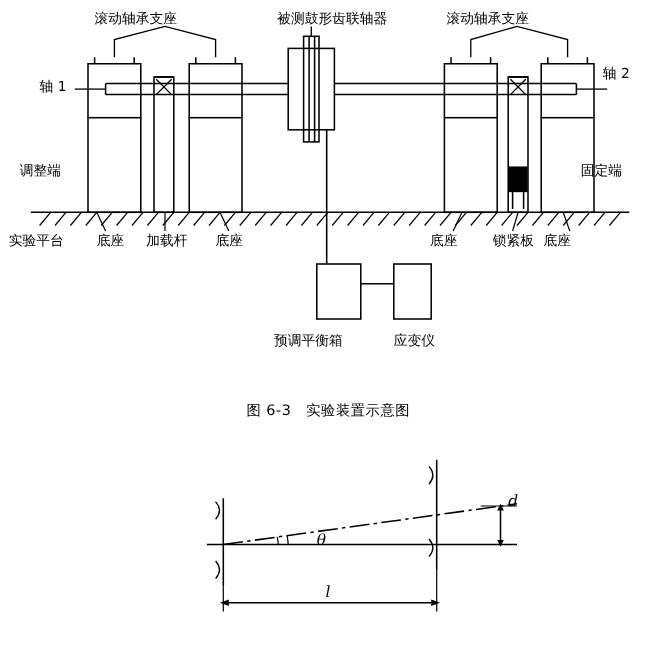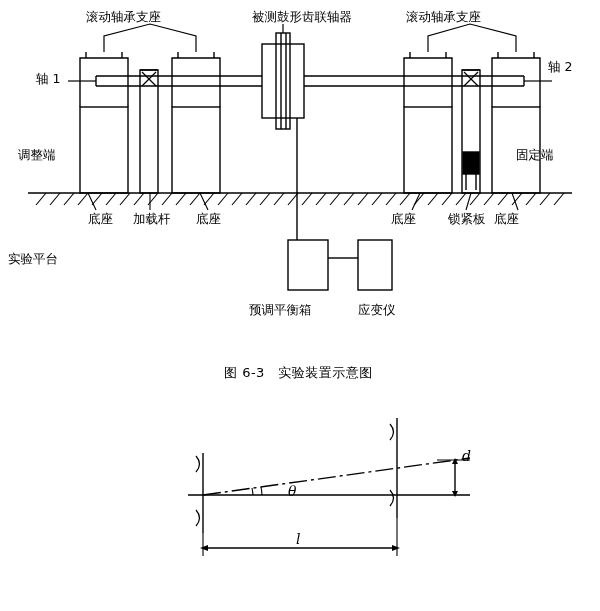--- a/index.html
+++ b/index.html
@@ -146,23 +146,23 @@
 </svg>
 
 <div class="lbl" style="left:86px;top:10px;">滚动轴承支座</div>
 <div class="lbl" style="left:228px;top:10px;margin-left:24px;">被测鼓形齿联轴器</div>
 <div class="lbl" style="left:406px;top:10px;">滚动轴承支座</div>
 
 <div class="lbl" style="left:36px;top:72px;">轴 1</div>
 <div class="lbl" style="left:548px;top:60px;">轴 2</div>
 
 <div class="lbl" style="left:18px;top:148px;">调整端</div>
-<div class="lbl" style="left:516px;top:148px;">固定端</div>
-
-<div class="lbl" style="left:8px;top:212px;margin-top:40px;">实验平台</div>
+<div class="lbl" style="left:528px;top:148px;">固定端</div>
+
+<div class="lbl" style="left:8px;top:212px;">实验平台</div>
 <div class="lbl" style="left:88px;top:212px;">底座</div>
 <div class="lbl" style="left:133px;top:212px;">加载杆</div>
 <div class="lbl" style="left:196px;top:212px;">底座</div>
 <div class="lbl" style="left:391px;top:212px;">底座</div>
 <div class="lbl" style="left:448px;top:212px;">锁紧板</div>
 <div class="lbl" style="left:494px;top:212px;">底座</div>
 
 <div class="lbl" style="left:249px;top:303px;">预调平衡箱</div>
 <div class="lbl" style="left:358px;top:303px;">应变仪</div>
 

